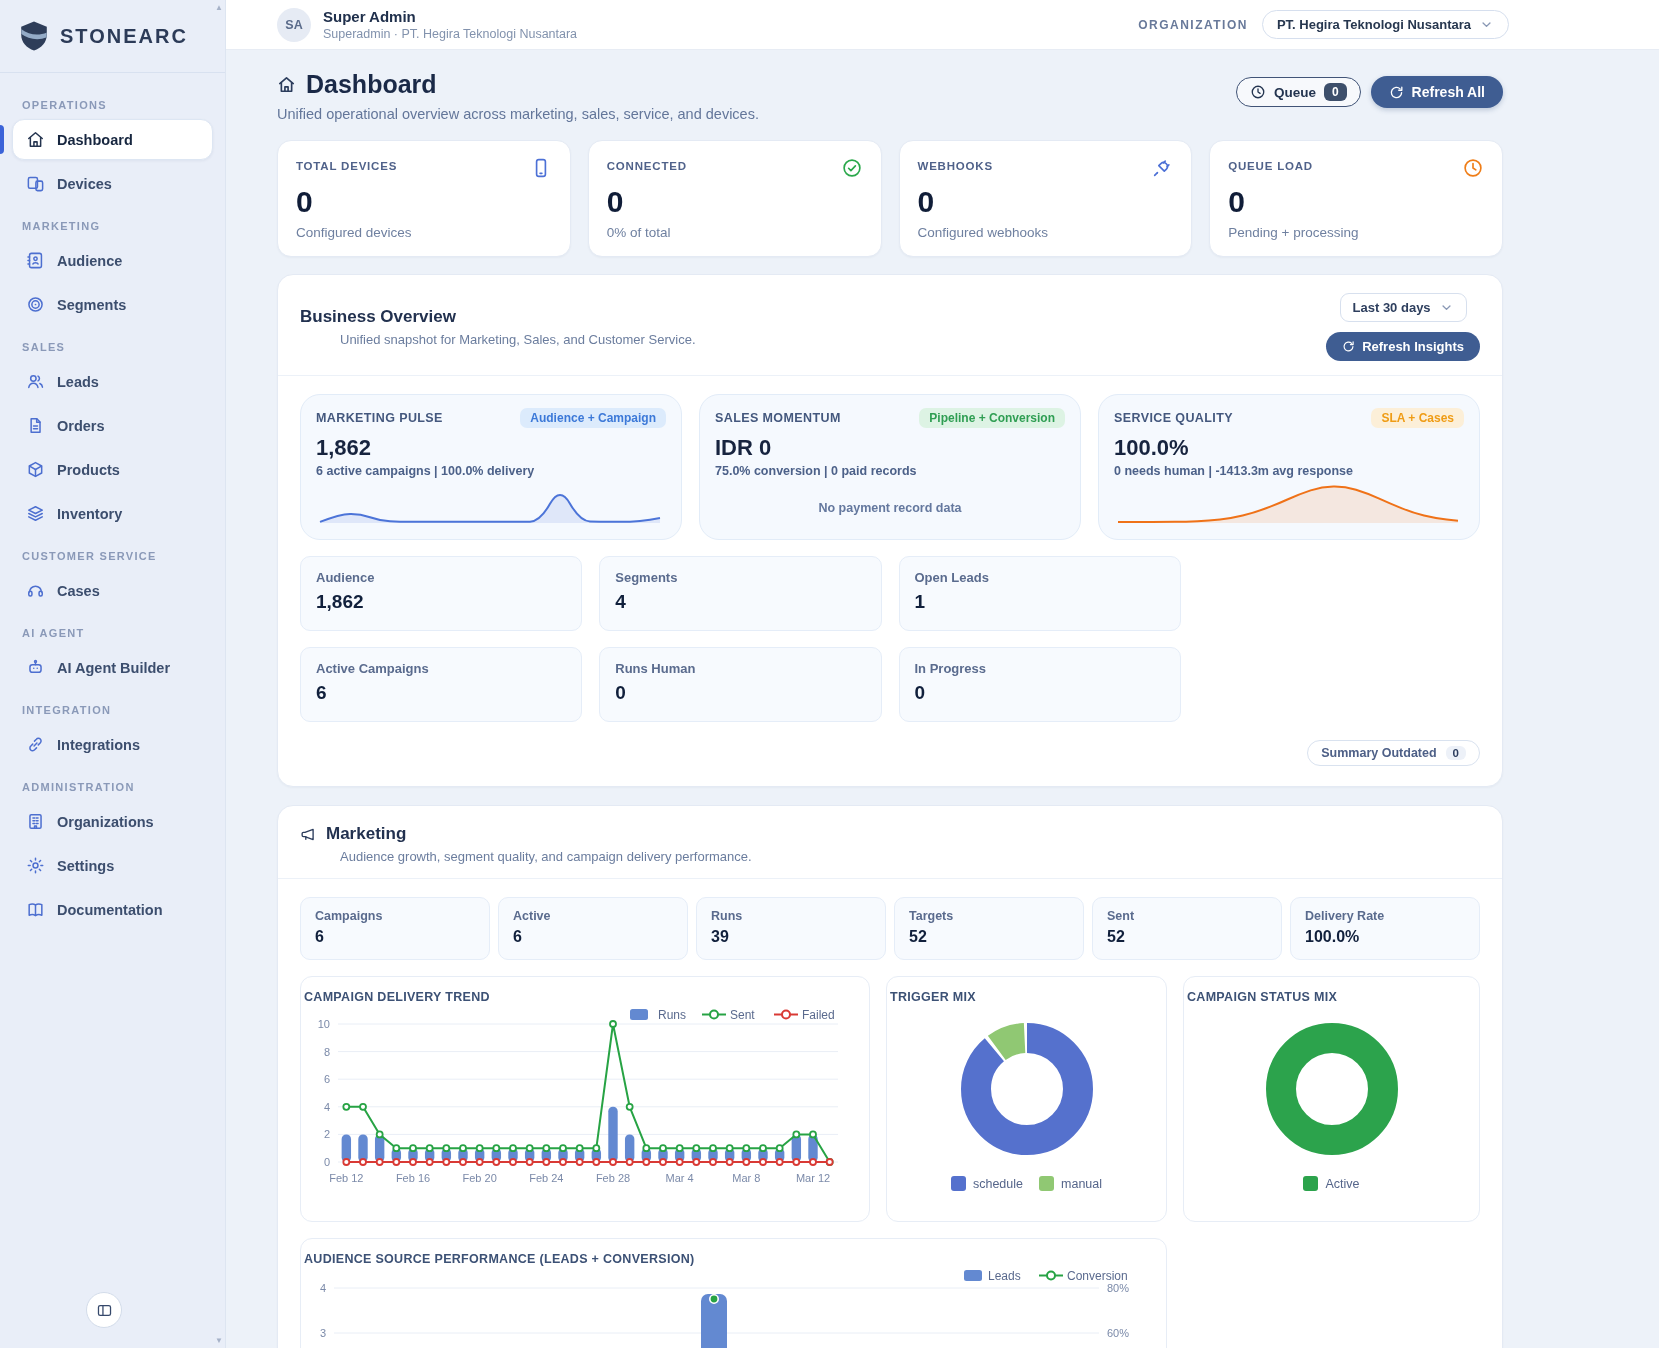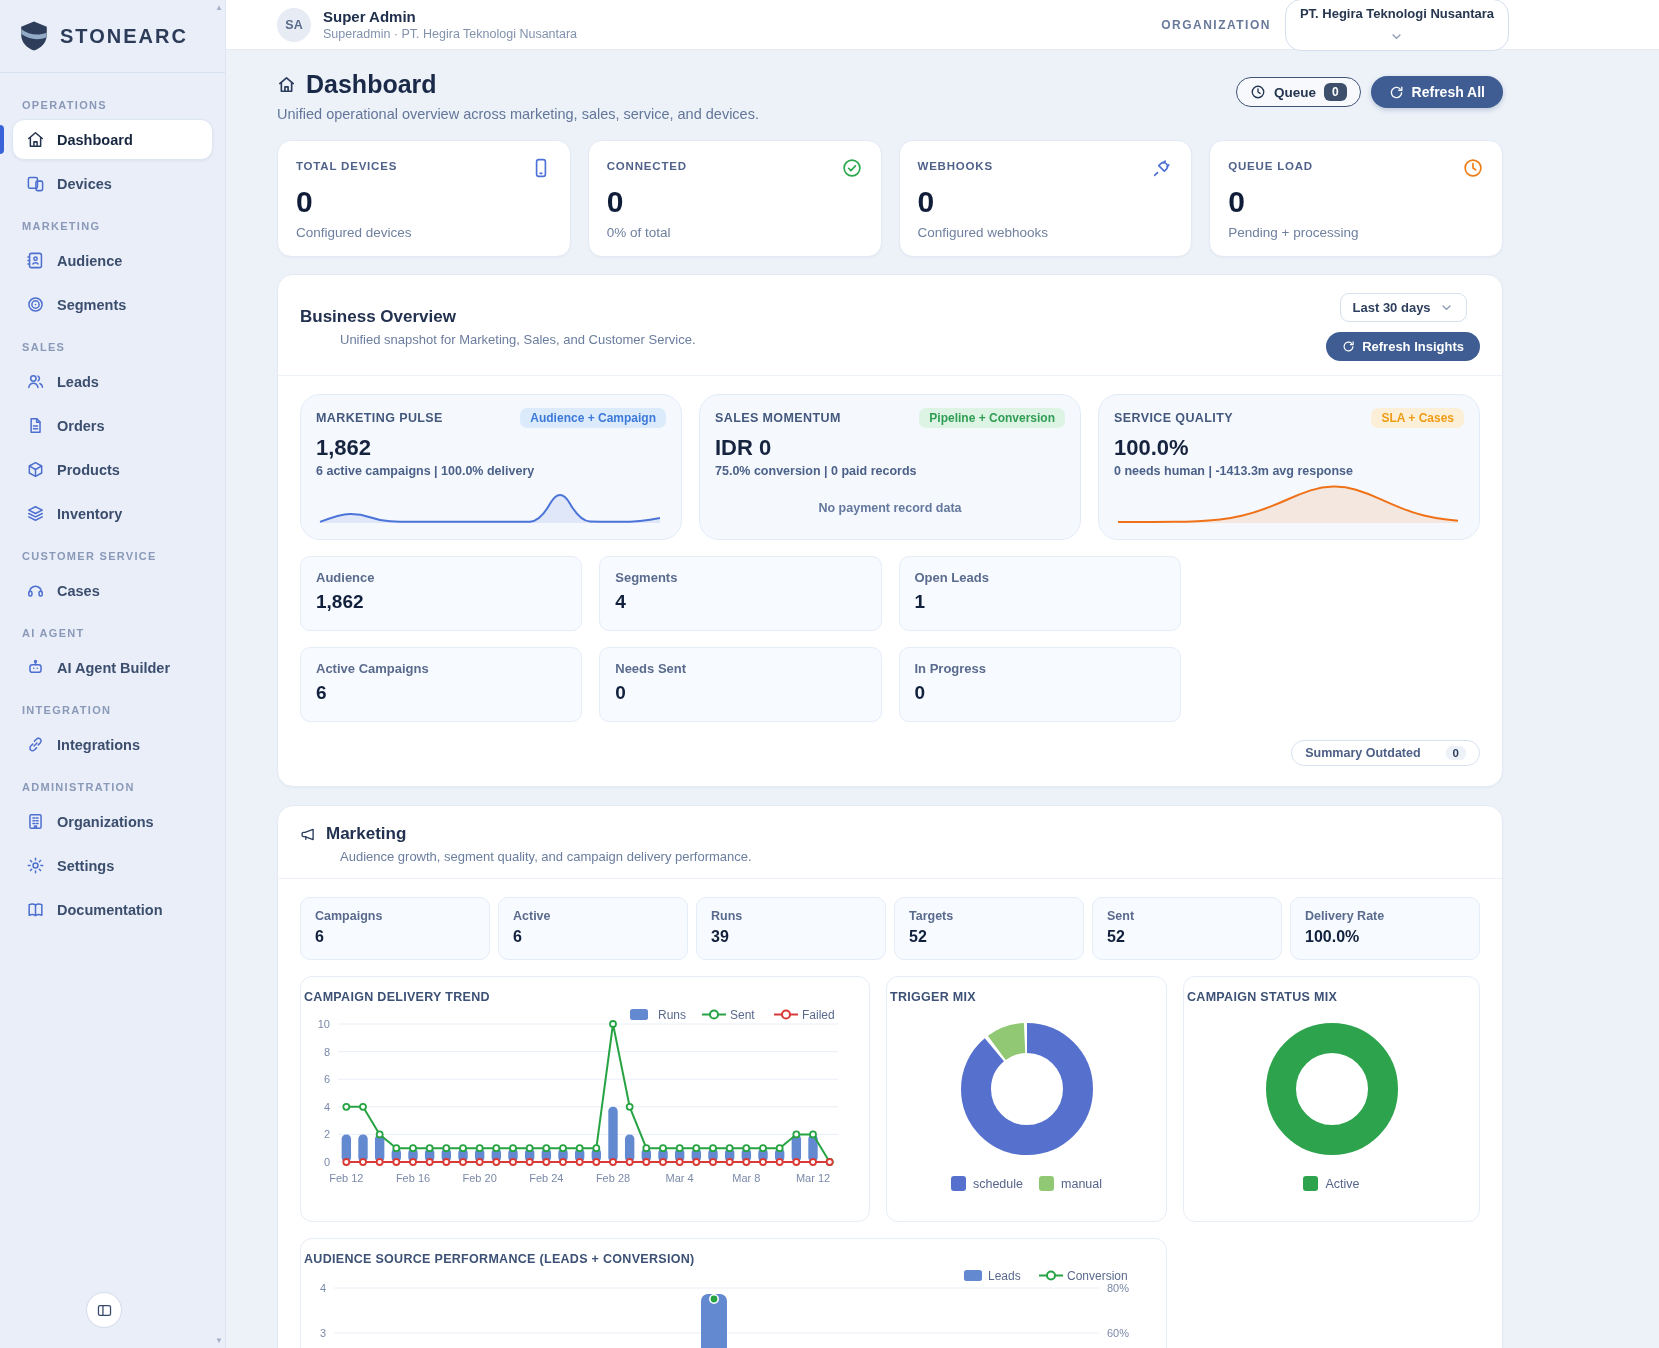--- a/index.html
+++ b/index.html
@@ -29,21 +29,21 @@
   .sb-arrow.up { top:3px; } .sb-arrow.down { bottom:3px; }
 
   
   .main { flex:1; display:flex; flex-direction:column; min-width:0; }
   .topbar { height:50px; flex:none; background:#fff; border-bottom:1px solid #e7ecf4; display:flex; align-items:center; padding:0 150px 0 51px; gap:12px; }
   .avatar { width:34px; height:34px; border-radius:50%; background:#e6ebf4; color:#5a6b8a; font-weight:700; font-size:12.5px; display:flex; align-items:center; justify-content:center; flex:none; }
   .user-name { font-size:15px; font-weight:700; color:#20304c; line-height:1.2; }
   .user-meta { font-size:12.5px; color:#8292ad; margin-top:1px; }
   .topbar-right { margin-left:auto; display:flex; align-items:center; gap:14px; }
   .org-label { font-size:12px; font-weight:600; letter-spacing:1.5px; color:#68799a; }
-  .org-pill { display:flex; align-items:center; gap:8px; border:1px solid #d6dfee; background:#fff; border-radius:16px; padding:6px 14px; font-size:13px; font-weight:600; color:#27374f; cursor:pointer;flex-direction:column; }
+  .org-pill { display:flex; align-items:center; gap:8px; border:1px solid #d6dfee; background:#fff; border-radius:16px; padding:6px 14px; font-size:13px; font-weight:600; color:#27374f; cursor:pointer; }
   .org-pill .chev { color:#8a99b5; display:flex; }
 
   .content { flex:1; padding:20px 0 0 51px; }
   .content-inner { width:1226px; }
 
   .page-head { display:flex; align-items:flex-start; justify-content:space-between; margin-bottom:18px; }
   .page-title-row { display:flex; align-items:center; gap:10px; font-size:25px; font-weight:800; color:#1a2947; }
   .page-title-row .icon { color:#2b3c5c; display:flex; }
   .page-subtitle { margin-top:7px; font-size:14.5px; color:#63769a; }
   .head-actions { display:flex; gap:10px; align-items:center; margin-top:6px; }
@@ -84,21 +84,21 @@
   .insight-sub { font-size:12.5px; font-weight:600; color:#4c6189; margin-top:3px; }
   .insight-spark { margin-top:auto; }
   .insight-empty { margin:auto auto 14px; text-align:center; font-size:12.5px; font-weight:600; color:#64789e; padding-top:12px; }
 
   .minis { display:grid; grid-template-columns:repeat(4,1fr); gap:17px; margin-top:16px; }
   .mini { background:#f7fafe; border:1px solid #e5edf8; border-radius:10px; padding:13px 15px 17px; }
   .mini-label { font-size:13px; color:#5a6b8e; font-weight:600; }
   .mini-value { font-size:19px; font-weight:800; color:#11203c; margin-top:6px; }
 
   .summary-row { display:flex; justify-content:flex-end; margin-top:18px; }
-  .summary-pill { display:flex; gap:25px; align-items:center; border:1px solid #d9e2ef; border-radius:15px; padding:5px 13px; font-size:12.5px; font-weight:700; color:#4e6087; background:#fff; }
+  .summary-pill { display:flex; gap:9px; align-items:center; border:1px solid #d9e2ef; border-radius:15px; padding:5px 13px; font-size:12.5px; font-weight:700; color:#4e6087; background:#fff; }
   .summary-count { background:#edf1f8; border-radius:6px; padding:1px 7px; font-size:11.5px; color:#2c3d5e; font-weight:800; }
 
   .chips { display:grid; grid-template-columns:repeat(6,1fr); gap:8px; }
   .chip { background:#f7fafe; border:1px solid #e5edf8; border-radius:10px; padding:11px 14px 13px; }
   .chip-label { font-size:12.5px; color:#5a6b8e; font-weight:600; }
   .chip-value { font-size:16px; font-weight:800; color:#11203c; margin-top:5px; }
 
   .charts-row { display:grid; grid-template-columns:570px 281px 1fr; gap:16px; margin-top:16px; }
   .chart-card { background:#fff; border:1px solid #e7edf6; border-radius:12px; padding:13px 3px; }
   .chart-title { font-size:12.5px; font-weight:800; letter-spacing:.3px; color:#3c5175; }
@@ -480,21 +480,21 @@
                   <div class="mini-label">Open Leads</div>
                   <div class="mini-value">1</div>
                 </div>
               </div>
             <div class="minis" id="minis-row2">
                 <div class="mini">
                   <div class="mini-label">Active Campaigns</div>
                   <div class="mini-value">6</div>
                 </div>
                 <div class="mini">
-                  <div class="mini-label">Needs Sent</div>
+                  <div class="mini-label">Runs Human</div>
                   <div class="mini-value">0</div>
                 </div>
                 <div class="mini">
                   <div class="mini-label">In Progress</div>
                   <div class="mini-value">0</div>
                 </div>
               </div>
             <div class="summary-row">
               <div class="summary-pill">
                 <span>Summary Outdated</span>

